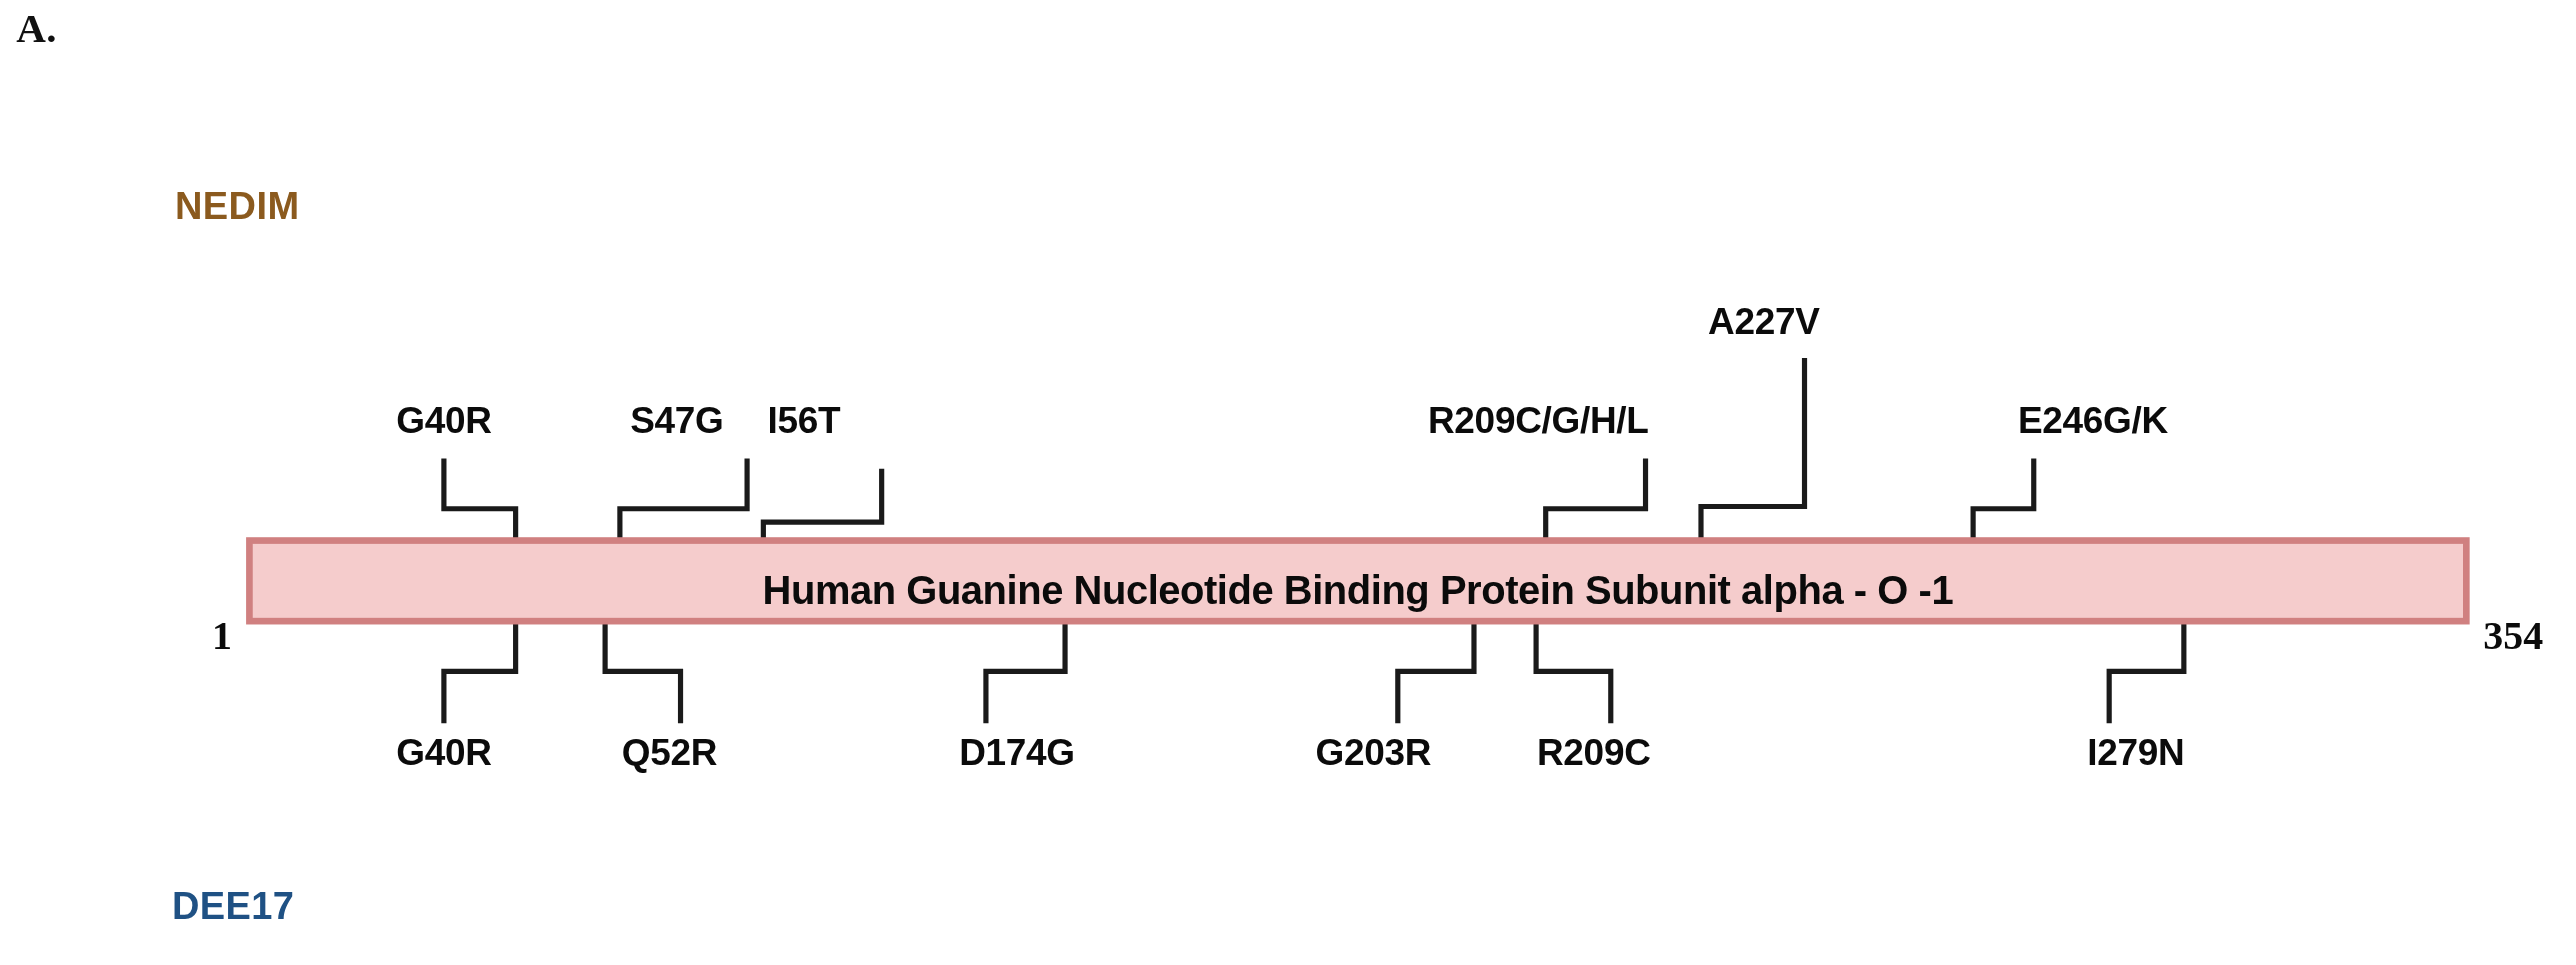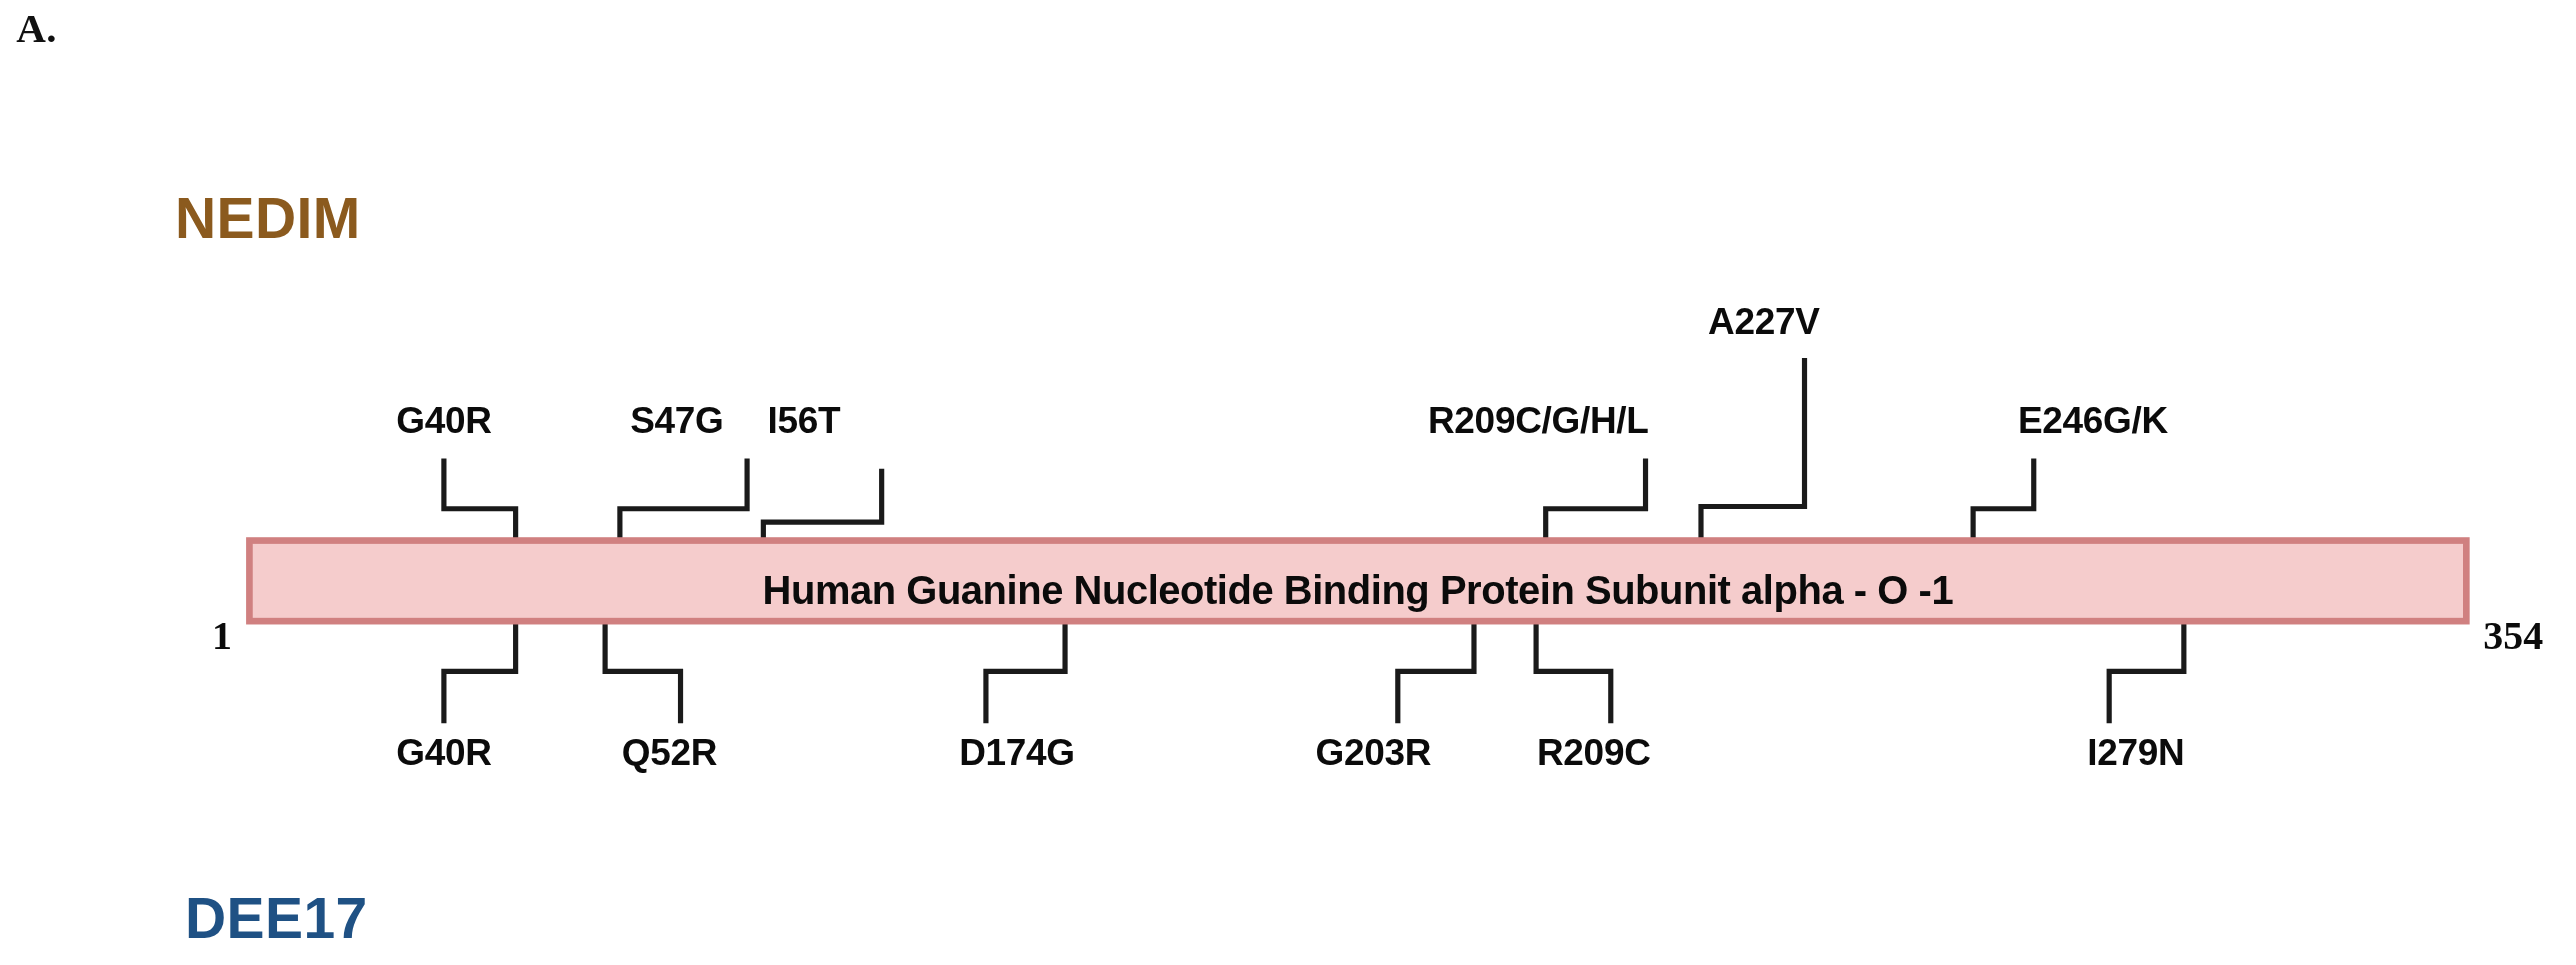--- a/index.html
+++ b/index.html
@@ -35,26 +35,26 @@
     color: #111111;
     letter-spacing: 0.4px;
     white-space: nowrap;
   }
 
   
   .group-label {
     position: absolute;
     font-family: "Liberation Sans", sans-serif;
     font-weight: bold;
-    font-size: 57px;
+    font-size: 38px;
     letter-spacing: 0.4px;
     white-space: nowrap;
   }
   .group-label.top    { left: 175px; top: 185px; }
-  .group-label.bottom { left: 185px; top: 885px; text-align: right; }
+  .group-label.bottom { left: 172px; top: 885px; text-align: right; }
 
   
   svg.diagram {
     position: absolute;
     left: 0;
     top: 0;
     width: 2576px;
     height: 965px;
     display: block;
     overflow: visible;

